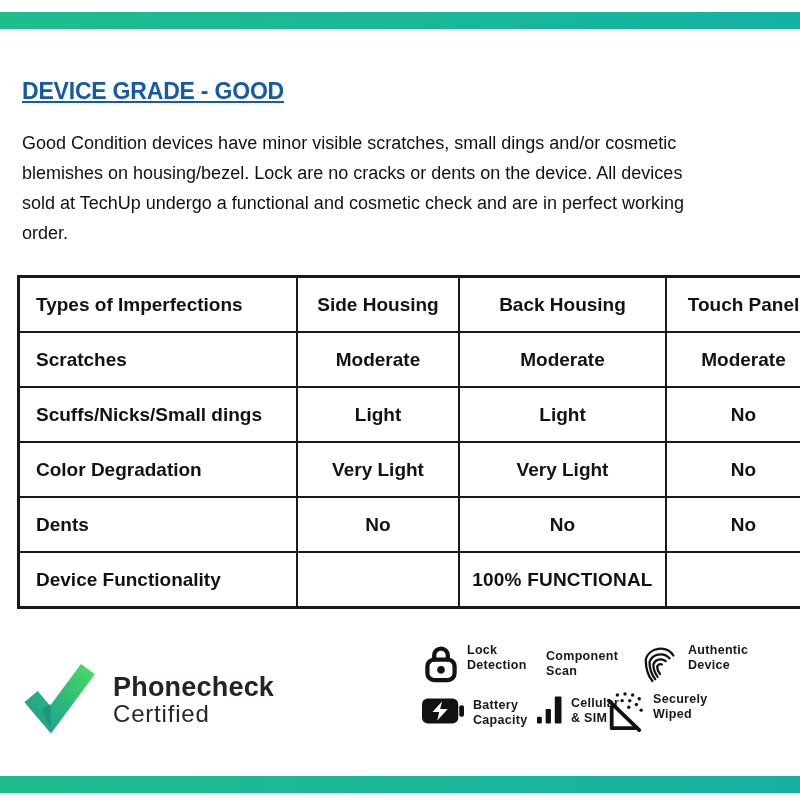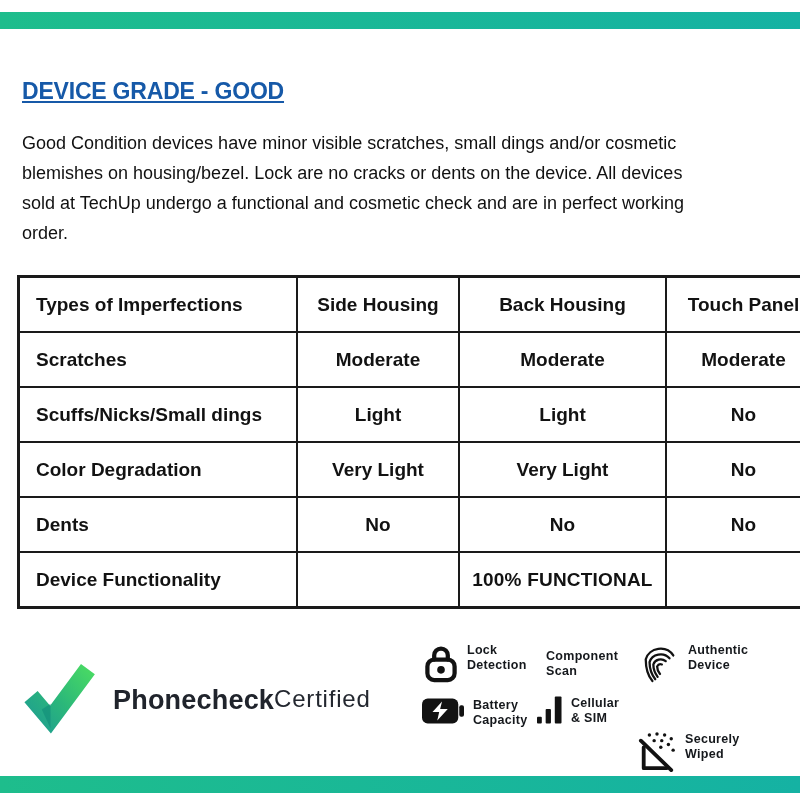--- a/index.html
+++ b/index.html
@@ -35,33 +35,33 @@
     height:53px;font-size:19px;font-weight:bold;color:#121212;
     text-align:center;vertical-align:middle;padding:0 4px;
   }
   table.grade .c0{width:256px;text-align:left;padding-left:16px;}
   table.grade .c1{width:152px;}
   table.grade .c2{width:197px;}
   table.grade .c3{width:145px;}
   td.functional{color:var(--functional-blue,#1565C0);font-size:17px;letter-spacing:0.2px;}
 
   .pc-badge{position:absolute;left:24px;top:662px;display:flex;align-items:center;gap:13px;}
-  .pc-text{display:flex;flex-direction:row;}
+  .pc-text{display:flex;flex-direction:column;}
   .pc-brand{font-size:27px;font-weight:bold;color:#20242C;letter-spacing:0.2px;line-height:1.05;}
   .pc-tagline{font-size:24px;font-weight:normal;color:#23272F;letter-spacing:0.8px;line-height:1.1;}
 
   .feat{position:absolute;display:flex;align-items:flex-start;gap:9px;}
   .feat-label{font-size:12.5px;font-weight:bold;line-height:15px;color:#15181C;letter-spacing:0.3px;}
   .feat-label span{display:block;}
   .f-lock{left:424px;top:643px;}
   .f-component{left:546px;top:649px;}
   .f-fingerprint{left:641px;top:643px;}
   .f-battery{left:422px;top:698px;}
   .f-signal{left:537px;top:696px;}
-  .f-wipe{left:638px;top:692px;margin-top:40px;}
+  .f-wipe{left:606px;top:692px;}
   .feat svg{display:block;flex:0 0 auto;}
 </style>
 </head>
 <body>
 
 <div class="page">
 
   <div class="accent-bar top"></div>
 
   <h1 class="title">DEVICE GRADE - GOOD</h1>

